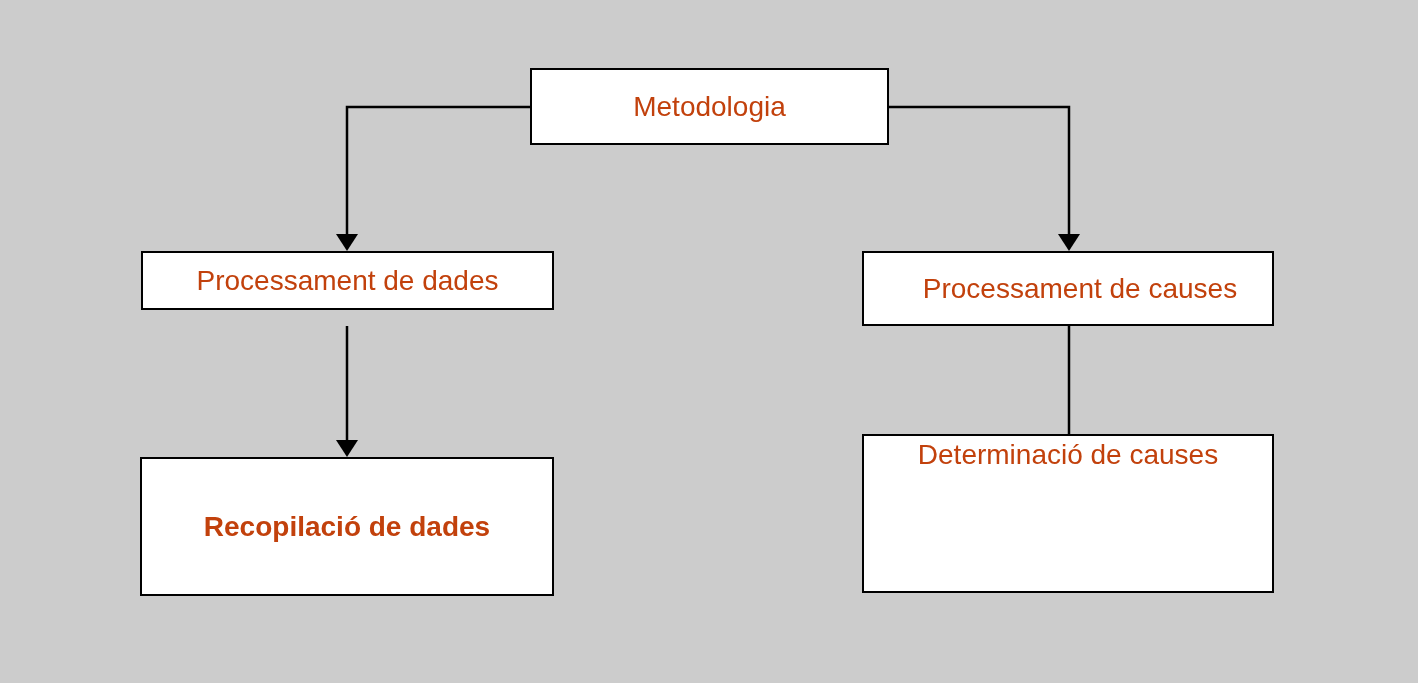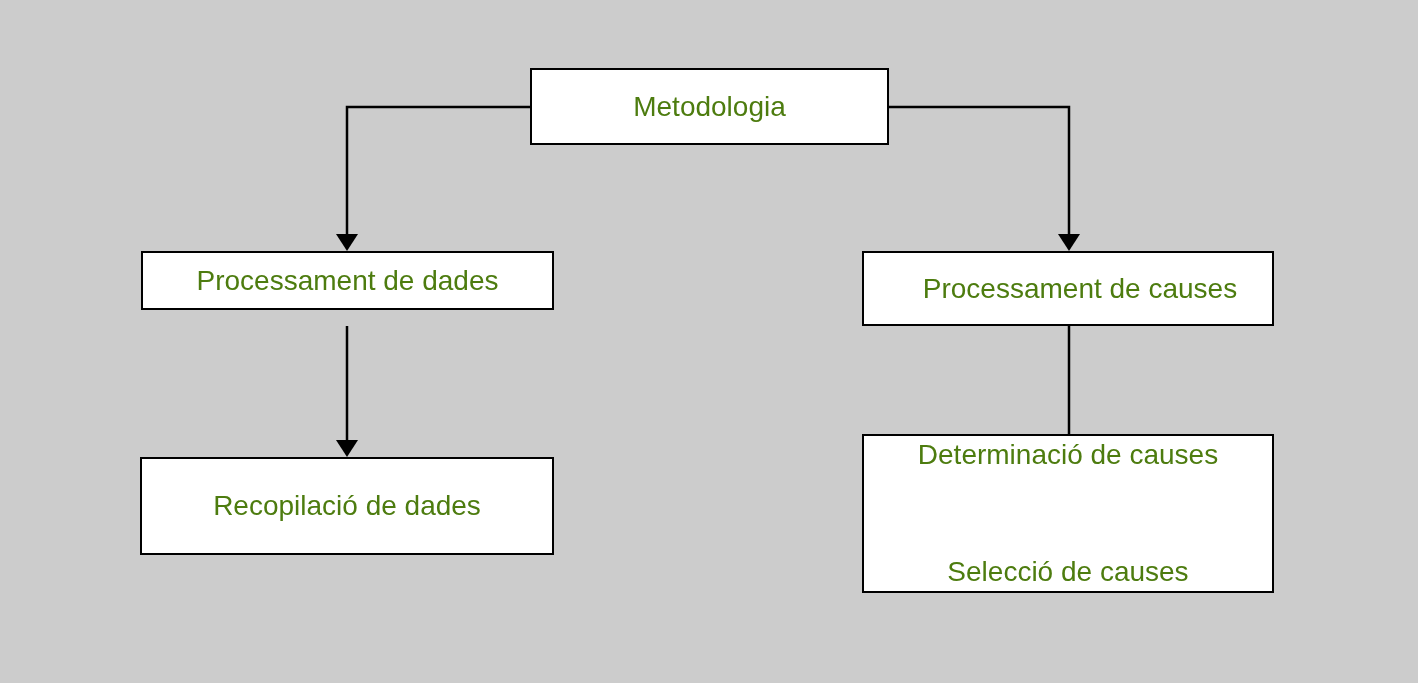--- a/index.html
+++ b/index.html
@@ -5,21 +5,21 @@
   html, body {
     margin: 0;
     padding: 0;
   }
   .canvas {
     position: relative;
     width: 1418px;
     height: 683px;
     background: #cccccc;
     font-family: "Liberation Sans", "DejaVu Sans", sans-serif;
-    color: #4d7c0f;
+    color: #c2410c;
     overflow: hidden;
   }
   .connectors {
     position: absolute;
     left: 0;
     top: 0;
     width: 1418px;
     height: 683px;
     pointer-events: none;
   }
@@ -41,21 +41,21 @@
     flex-direction: column;
     align-items: center;
     justify-content: center;
     text-align: center;
     font-size: 28px;
     line-height: 38px;
   }
   .node--root   { left: 530px; top: 68px;  width: 359px; height: 77px;  }
   .node--left   { left: 141px; top: 251px; width: 413px; height: 59px;  }
   .node--right  { left: 862px; top: 251px; width: 412px; height: 75px; padding-left: 24px;  }
-  .node--lleaf  { left: 140px; top: 457px; width: 414px; height: 98px; }
+  .node--lleaf  { left: 140px; top: 457px; width: 414px; height: 139px; font-weight: bold; }
   .node--rleaf  { left: 862px; top: 434px; width: 412px; height: 159px; justify-content: space-between; }
 </style>
 </head>
 <body>
 
 <div class="canvas">
 
   <svg class="connectors" viewBox="0 0 1418 683" xmlns="http://www.w3.org/2000/svg" aria-hidden="true">
 
     <g>
@@ -90,16 +90,15 @@
   <div class="node node--right">
     <div>Processament de causes</div>
   </div>
 
   <div class="node node--lleaf">
     <div>Recopilació de dades</div>
   </div>
 
   <div class="node node--rleaf">
     <div>Determinació de causes</div>
-    <div>Selecció de causes</div>
   </div>
 
 </div>
 
 </body></html>

